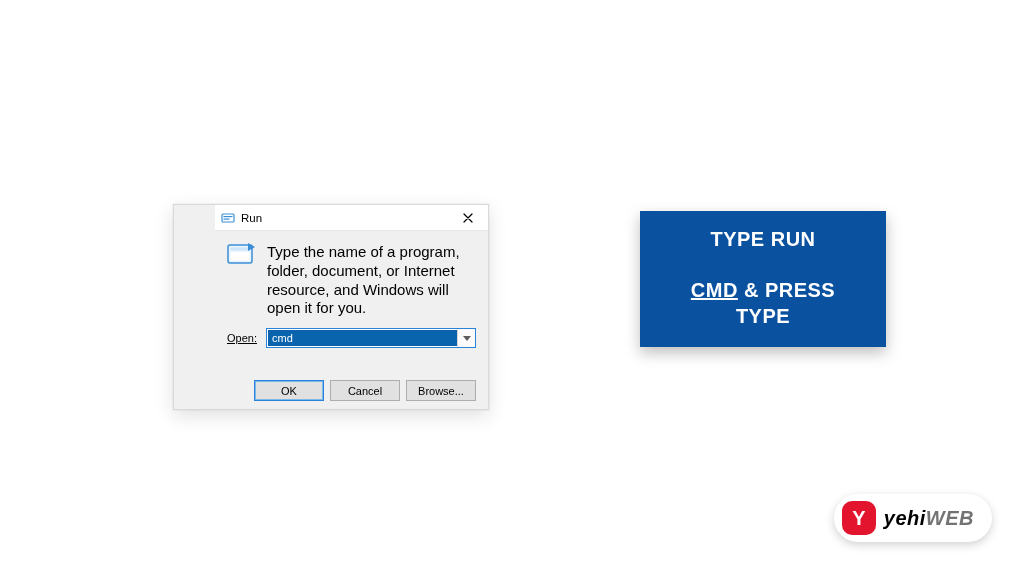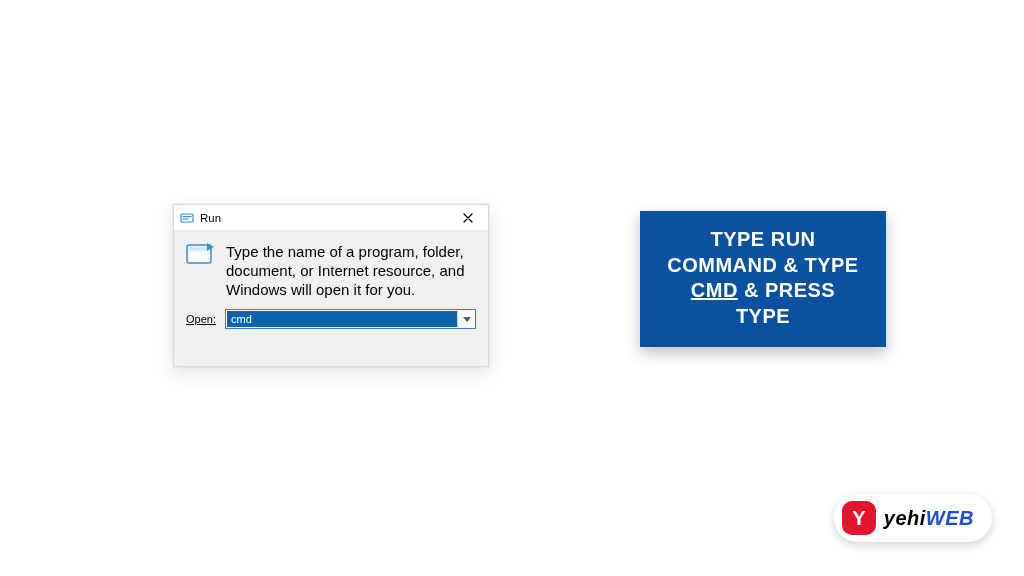--- a/index.html
+++ b/index.html
@@ -9,25 +9,25 @@
     background: #ffffff;
     font-family: -apple-system, "Segoe UI", Tahoma, sans-serif;
     overflow: hidden;
     position: relative;
   }
 
   
   .run-dialog {
     position: absolute;
     left: 173px; top: 204px;
-    width: 316px; height: 163px;
+    width: 316px; height: 206px;
     background: #f0f0f0;
     border: 1px solid #d9d9d9;
     box-shadow: 0 6px 18px rgba(0,0,0,0.12), 0 0 0 1px rgba(0,0,0,0.03);
-    display: flex; flex-direction: column;
+    display: flex; flex-direction: column; padding-left: 41px;
   }
   .titlebar {
     height: 26px;
     background: #ffffff;
     display: flex; align-items: center;
     padding: 0 4px 0 6px;
     font-size: 11.5px;
     color: #000000;
     gap: 6px;
     border-bottom: 1px solid #e7e7e7;
@@ -150,21 +150,21 @@
     font-size: 20px;
     font-family: Arial, sans-serif;
   }
   .logo-text {
     font-weight: 800;
     font-size: 20px;
     font-style: italic;
     letter-spacing: 0.5px;
   }
   .logo-text .yehi { color: #000000; }
-  .logo-text .web  { color: #1d4ed8; }
+  .logo-text .web  { color: #737373; }
 </style>
 </head>
 <body>
 
 <div class="run-dialog">
 
   <div class="titlebar">
     <span class="title-icon">
       <svg width="14" height="14" viewBox="0 0 14 14">
         <rect x="1" y="3" width="12" height="8" rx="1" fill="none" stroke="#3b8fd6" stroke-width="1.2"></rect>
@@ -199,25 +199,30 @@
         <input class="combo-input" value="cmd" style="">
         <span class="combo-arrow">
           <svg width="8" height="5" viewBox="0 0 8 5">
             <path d="M0 0 L4 5 L8 0 Z" fill="#5c5c5c"></path>
           </svg>
         </span>
       </div>
     </div>
   </div>
 
+  <div class="button-row">
+    <div class="btn default">OK</div>
+    <div class="btn">Cancel</div>
+    <div class="btn">Browse...</div>
+  </div>
 </div>
 
 <div class="instr-card">
   <span>TYPE RUN</span><br>
-  <span>COMMAND &amp; TYPE</span><br>
+  <br>
   <span class="cmd-word">CMD</span><span> &amp; PRESS</span><br>
   <span>TYPE</span>
 </div>
 
 <div class="logo-badge">
   <div class="logo-mark">Y</div>
   <div class="logo-text">
     <span class="yehi">yehi</span><span class="web">WEB</span>
   </div>
 </div>

